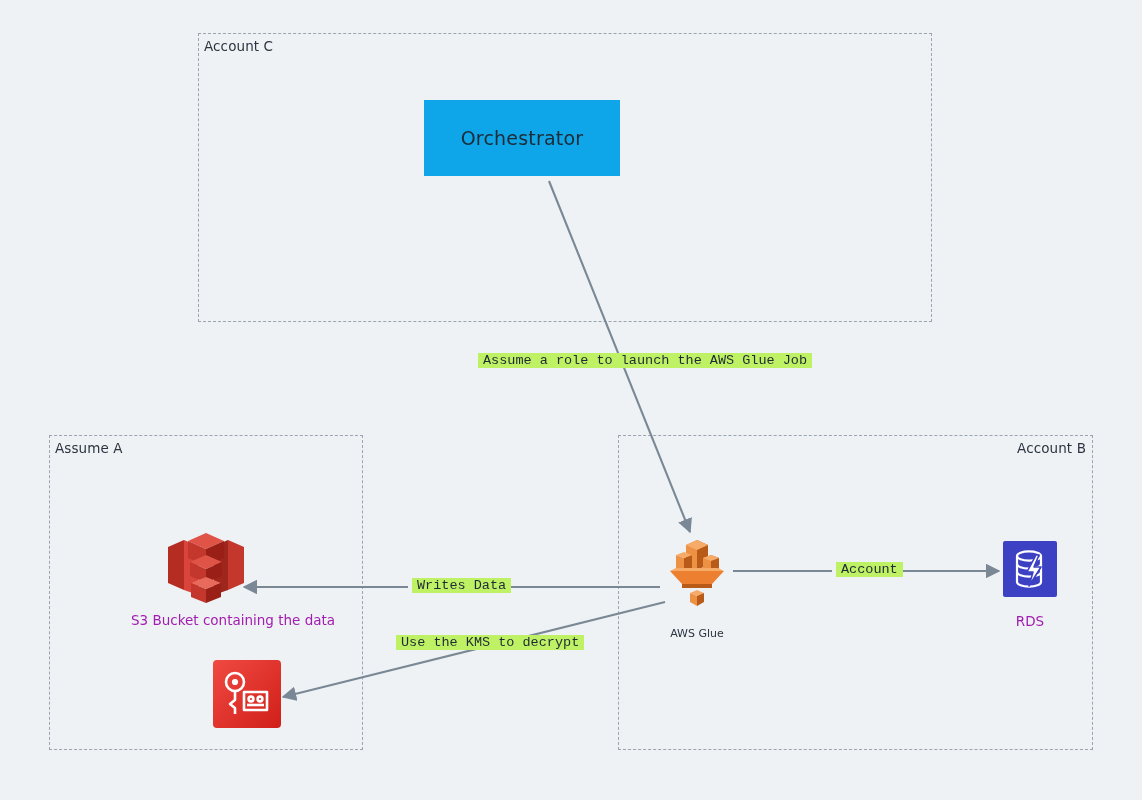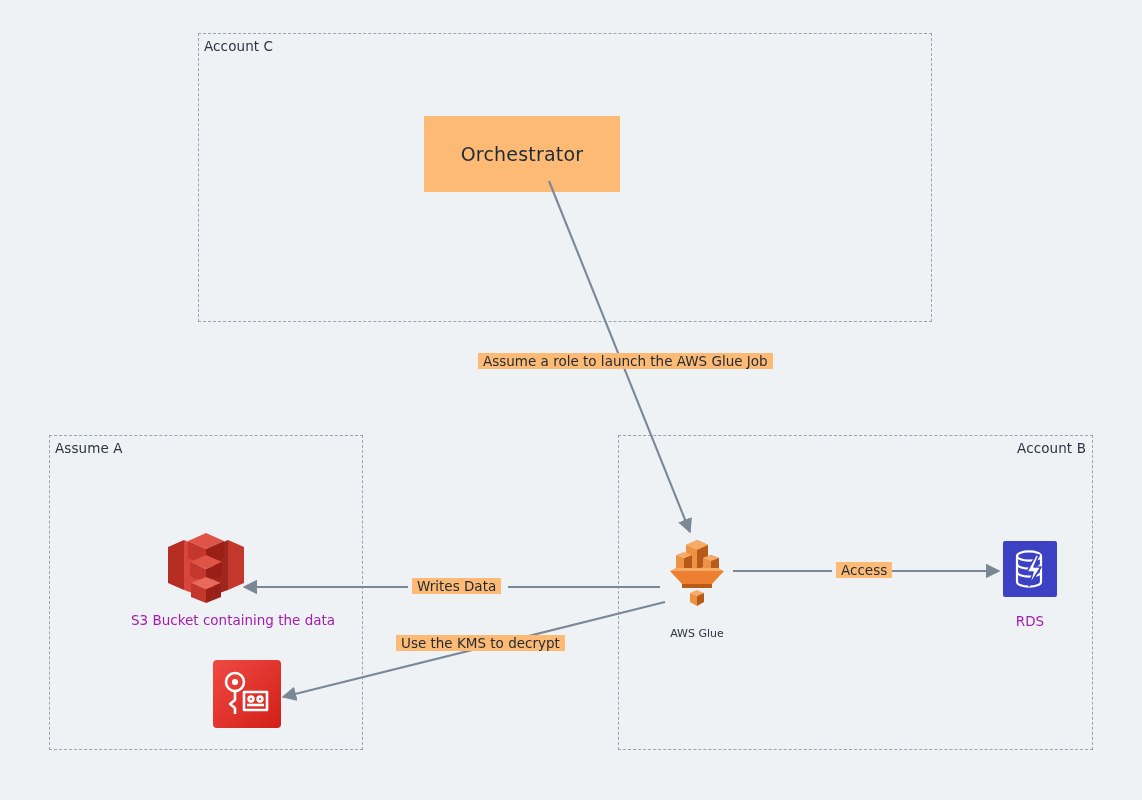--- a/index.html
+++ b/index.html
@@ -28,40 +28,41 @@
   .account-label.left  { left: 5px; }
   .account-label.right { right: 6px; margin-left: 46px; }
 
   #account-c { left: 198px; top: 33px;  width: 734px; height: 289px; }
   #account-a { left: 49px;  top: 435px; width: 314px; height: 315px; }
   #account-b { left: 618px; top: 435px; width: 475px; height: 315px; }
 
   
   #orchestrator {
     position: absolute;
-    left: 424px; top: 116px;
+    left: 424px; top: 100px;
     width: 196px; height: 76px;
-    background: #fdba74;
+    background: #0ea5e9;
     display: flex; align-items: center; justify-content: center;
     font-size: 19px;
     color: #1c2b36;
     letter-spacing: .2px;
   }
 
   
   #wires { position: absolute; left: 0; top: 0; width: 1142px; height: 800px; }
 
   
   .edge-label {
     position: absolute;
     font-size: 13.5px;
     color: #1f2a36;
     white-space: nowrap;
-    background: #fdba74;
+    background: #bef264;
     padding: 0 5px;
+    font-family: Liberation Mono, monospace;
   }
   #label-assume-role { left: 478px; top: 353px; }
   #label-access-data { left: 412px; top: 578px; }
   #label-kms         { left: 396px; top: 635px; }
   #label-writes      { left: 836px; top: 562px; }
 
   
   .node-caption {
     position: absolute;
     font-size: 13.5px;
@@ -116,21 +117,21 @@
 
     <line x1="665" y1="602" x2="283" y2="697" stroke="#7a8896" stroke-width="2.1" marker-end="url(#arrow-end)"></line>
 
     <line x1="733" y1="571" x2="832" y2="571" stroke="#7a8896" stroke-width="2.1"></line>
     <line x1="890" y1="571" x2="999" y2="571" stroke="#7a8896" stroke-width="2.1" marker-end="url(#arrow-end)"></line>
   </svg>
 
   <span class="edge-label" id="label-assume-role">Assume a role to launch the AWS Glue Job</span>
   <span class="edge-label" id="label-access-data">Writes Data</span>
   <span class="edge-label" id="label-kms">Use the KMS to decrypt</span>
-  <span class="edge-label" id="label-writes">Access</span>
+  <span class="edge-label" id="label-writes">Account</span>
 
   <div class="icon-node" id="icon-s3">
     <svg viewBox="0 0 76 72" width="76" height="72" xmlns="http://www.w3.org/2000/svg">
 
       <polygon points="0,14 16,7 16,57 0,50" fill="#b52c22"></polygon>
       <polygon points="16,7 30,13 30,62 16,57" fill="#d9453a"></polygon>
 
       <polygon points="46,13 60,7 60,57 46,62" fill="#9e261d"></polygon>
       <polygon points="60,7 76,14 76,50 60,57" fill="#c3372c"></polygon>
 

